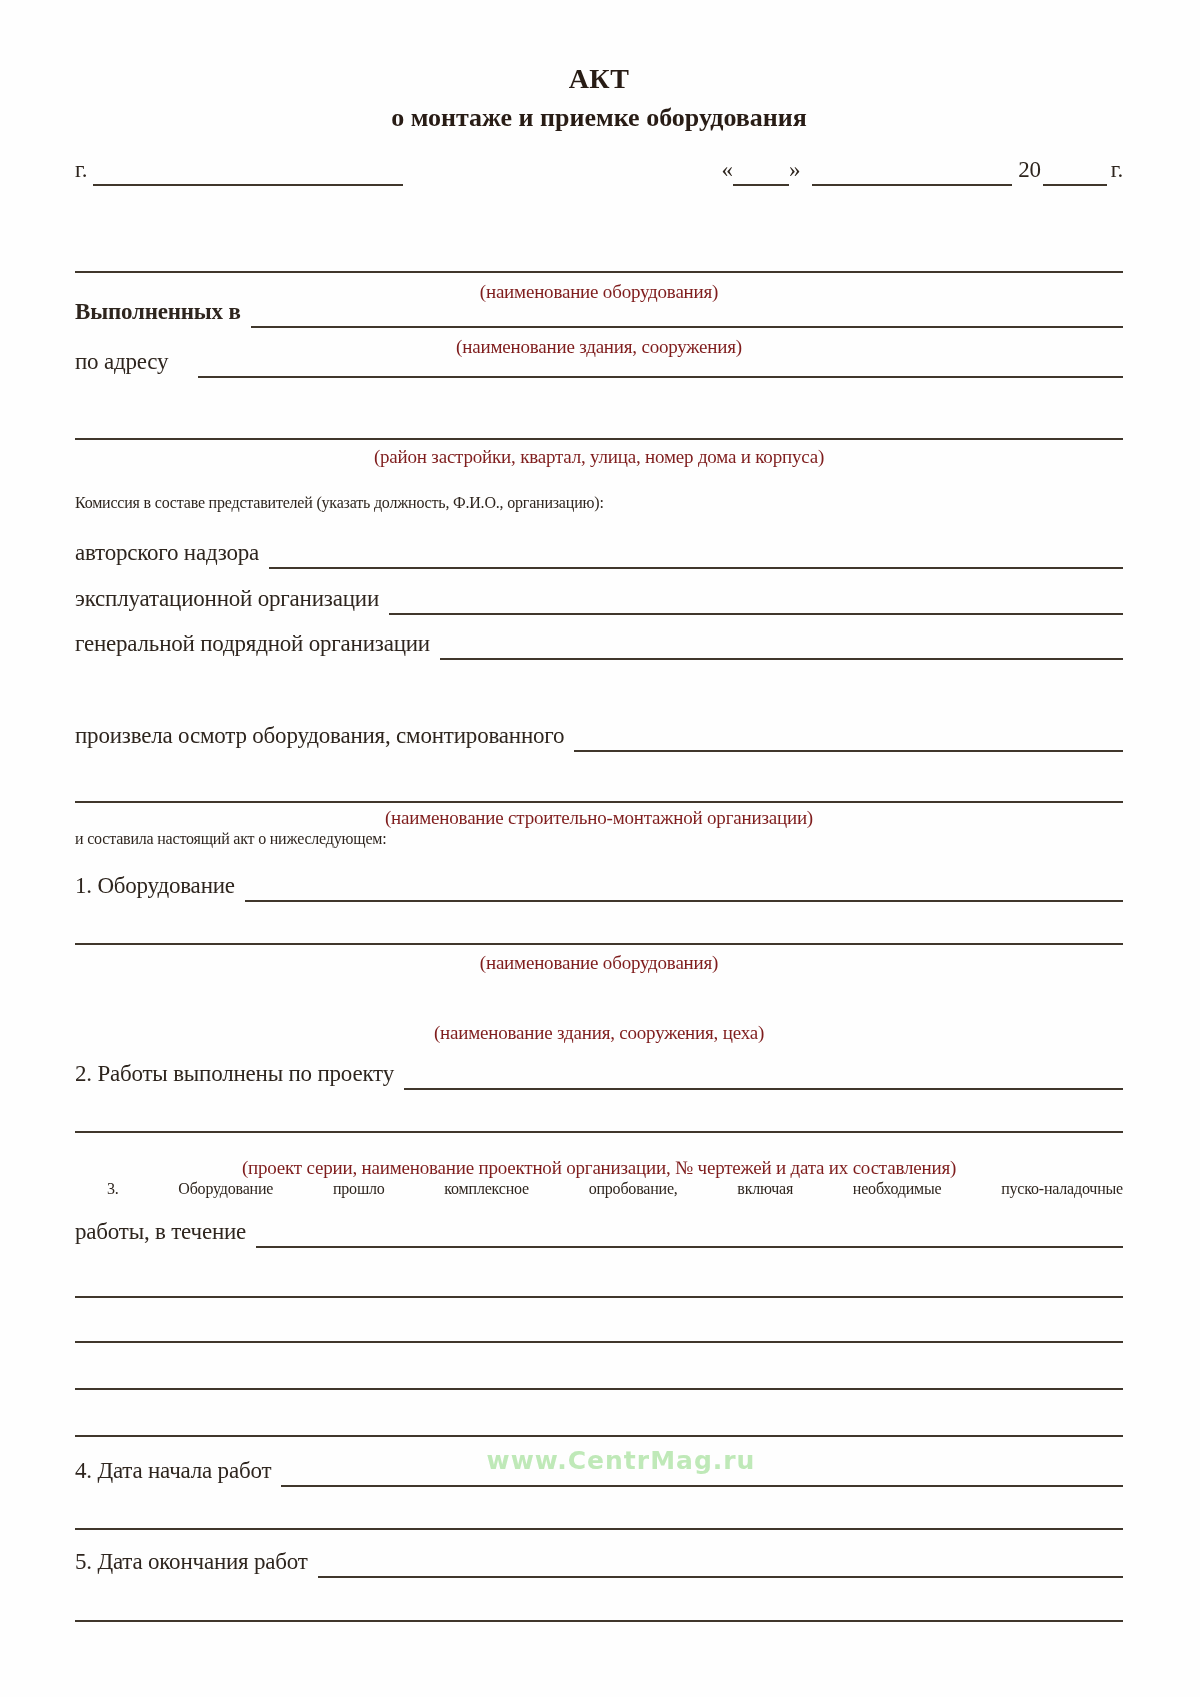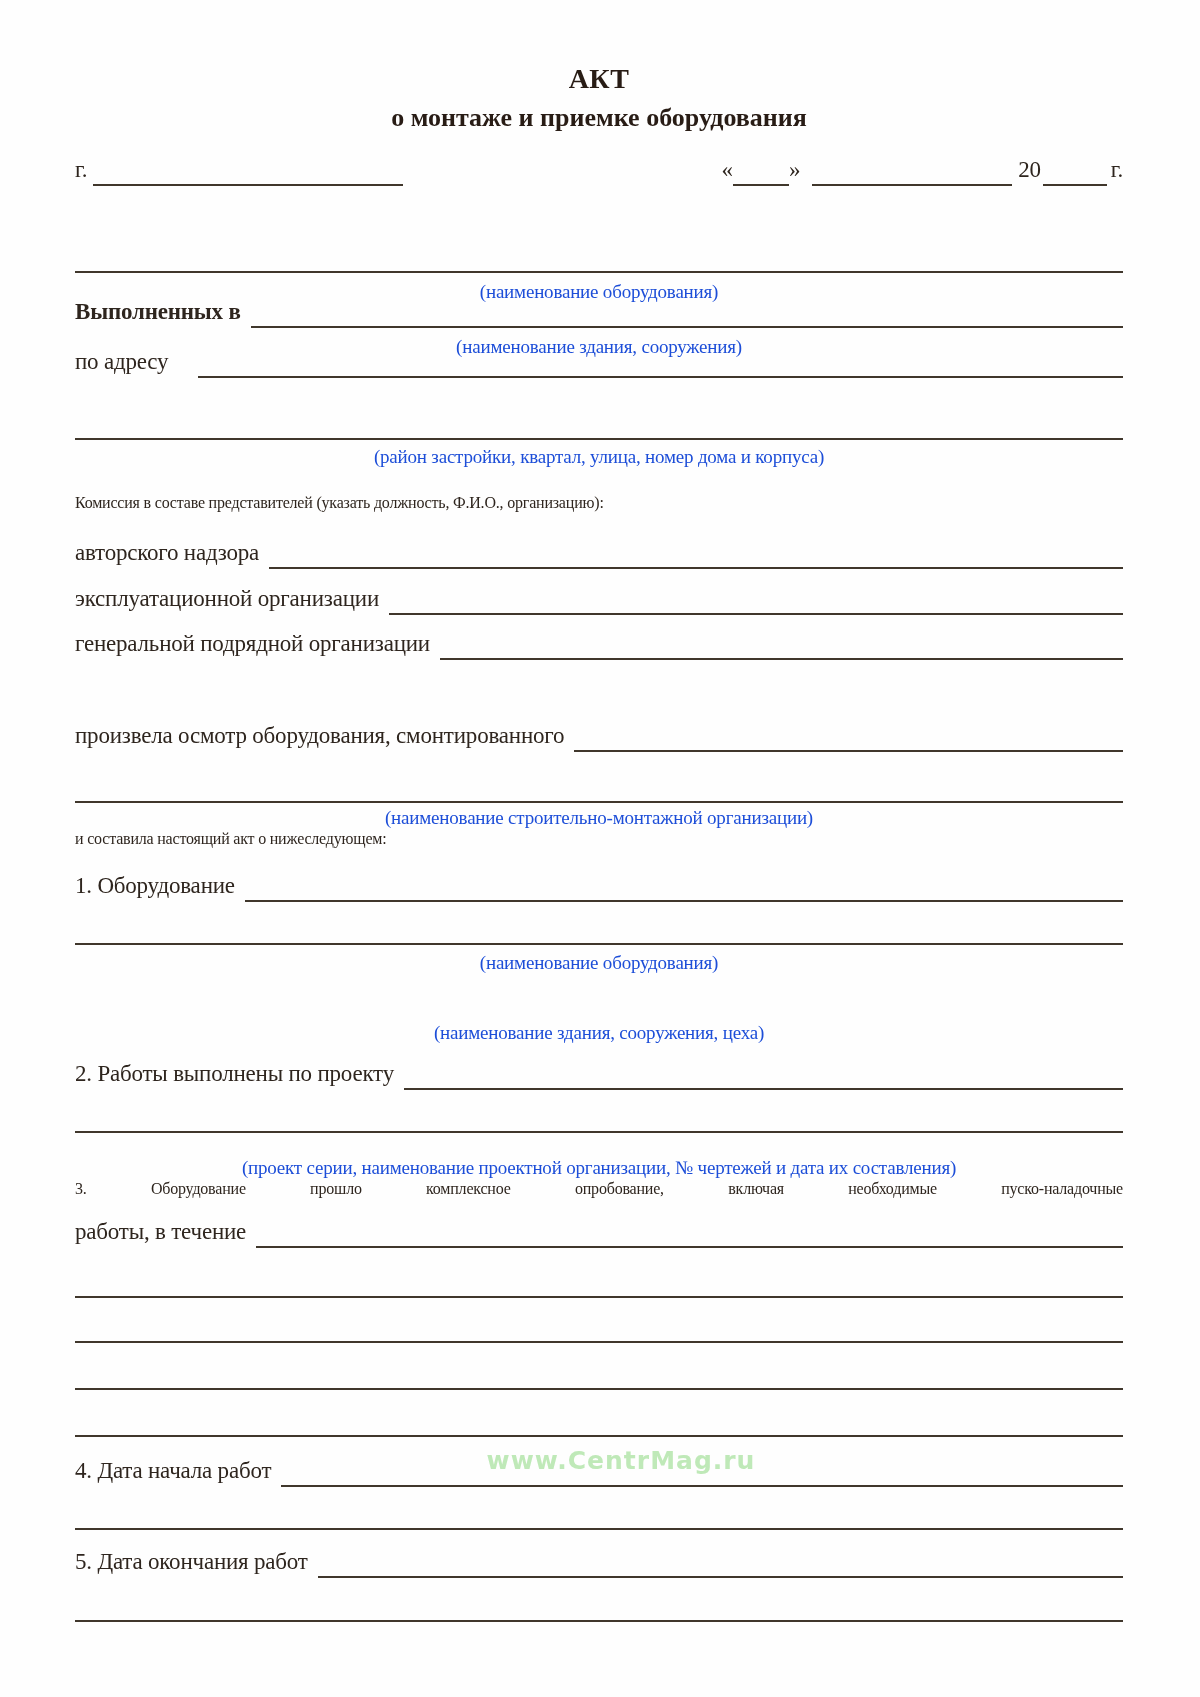--- a/index.html
+++ b/index.html
@@ -40,30 +40,30 @@
     height:30px;
   }
   .spacer{flex:1 1 auto;}
   .hline{
     position:absolute;left:75px;right:77px;height:0;
     border-bottom:2px solid #40372c;
   }
   .caption{
     position:absolute;left:75px;right:77px;height:22px;
     text-align:center;font-size:19px;line-height:22px;
-    letter-spacing:-0.2px;color:#1d4ed8;
+    letter-spacing:-0.2px;color:#7f1d1d;
   }
   .textline{
     position:absolute;left:75px;right:77px;
     font-size:16px;line-height:32px;height:32px;
     letter-spacing:-0.2px;white-space:nowrap;
   }
   .justified{
     white-space:normal;
-    text-align:justify;text-align-last:justify;
+    text-align:justify;text-align-last:justify;margin-left:32px;
   }
   .watermark{
     position:absolute;top:1447px;left:75px;right:77px;
     padding-left:44px;
     text-align:center;
     font-family:"DejaVu Sans", sans-serif;
     font-size:25px;line-height:28px;font-weight:bold;
     letter-spacing:1px;
     color:#bfe9b8;
   }

